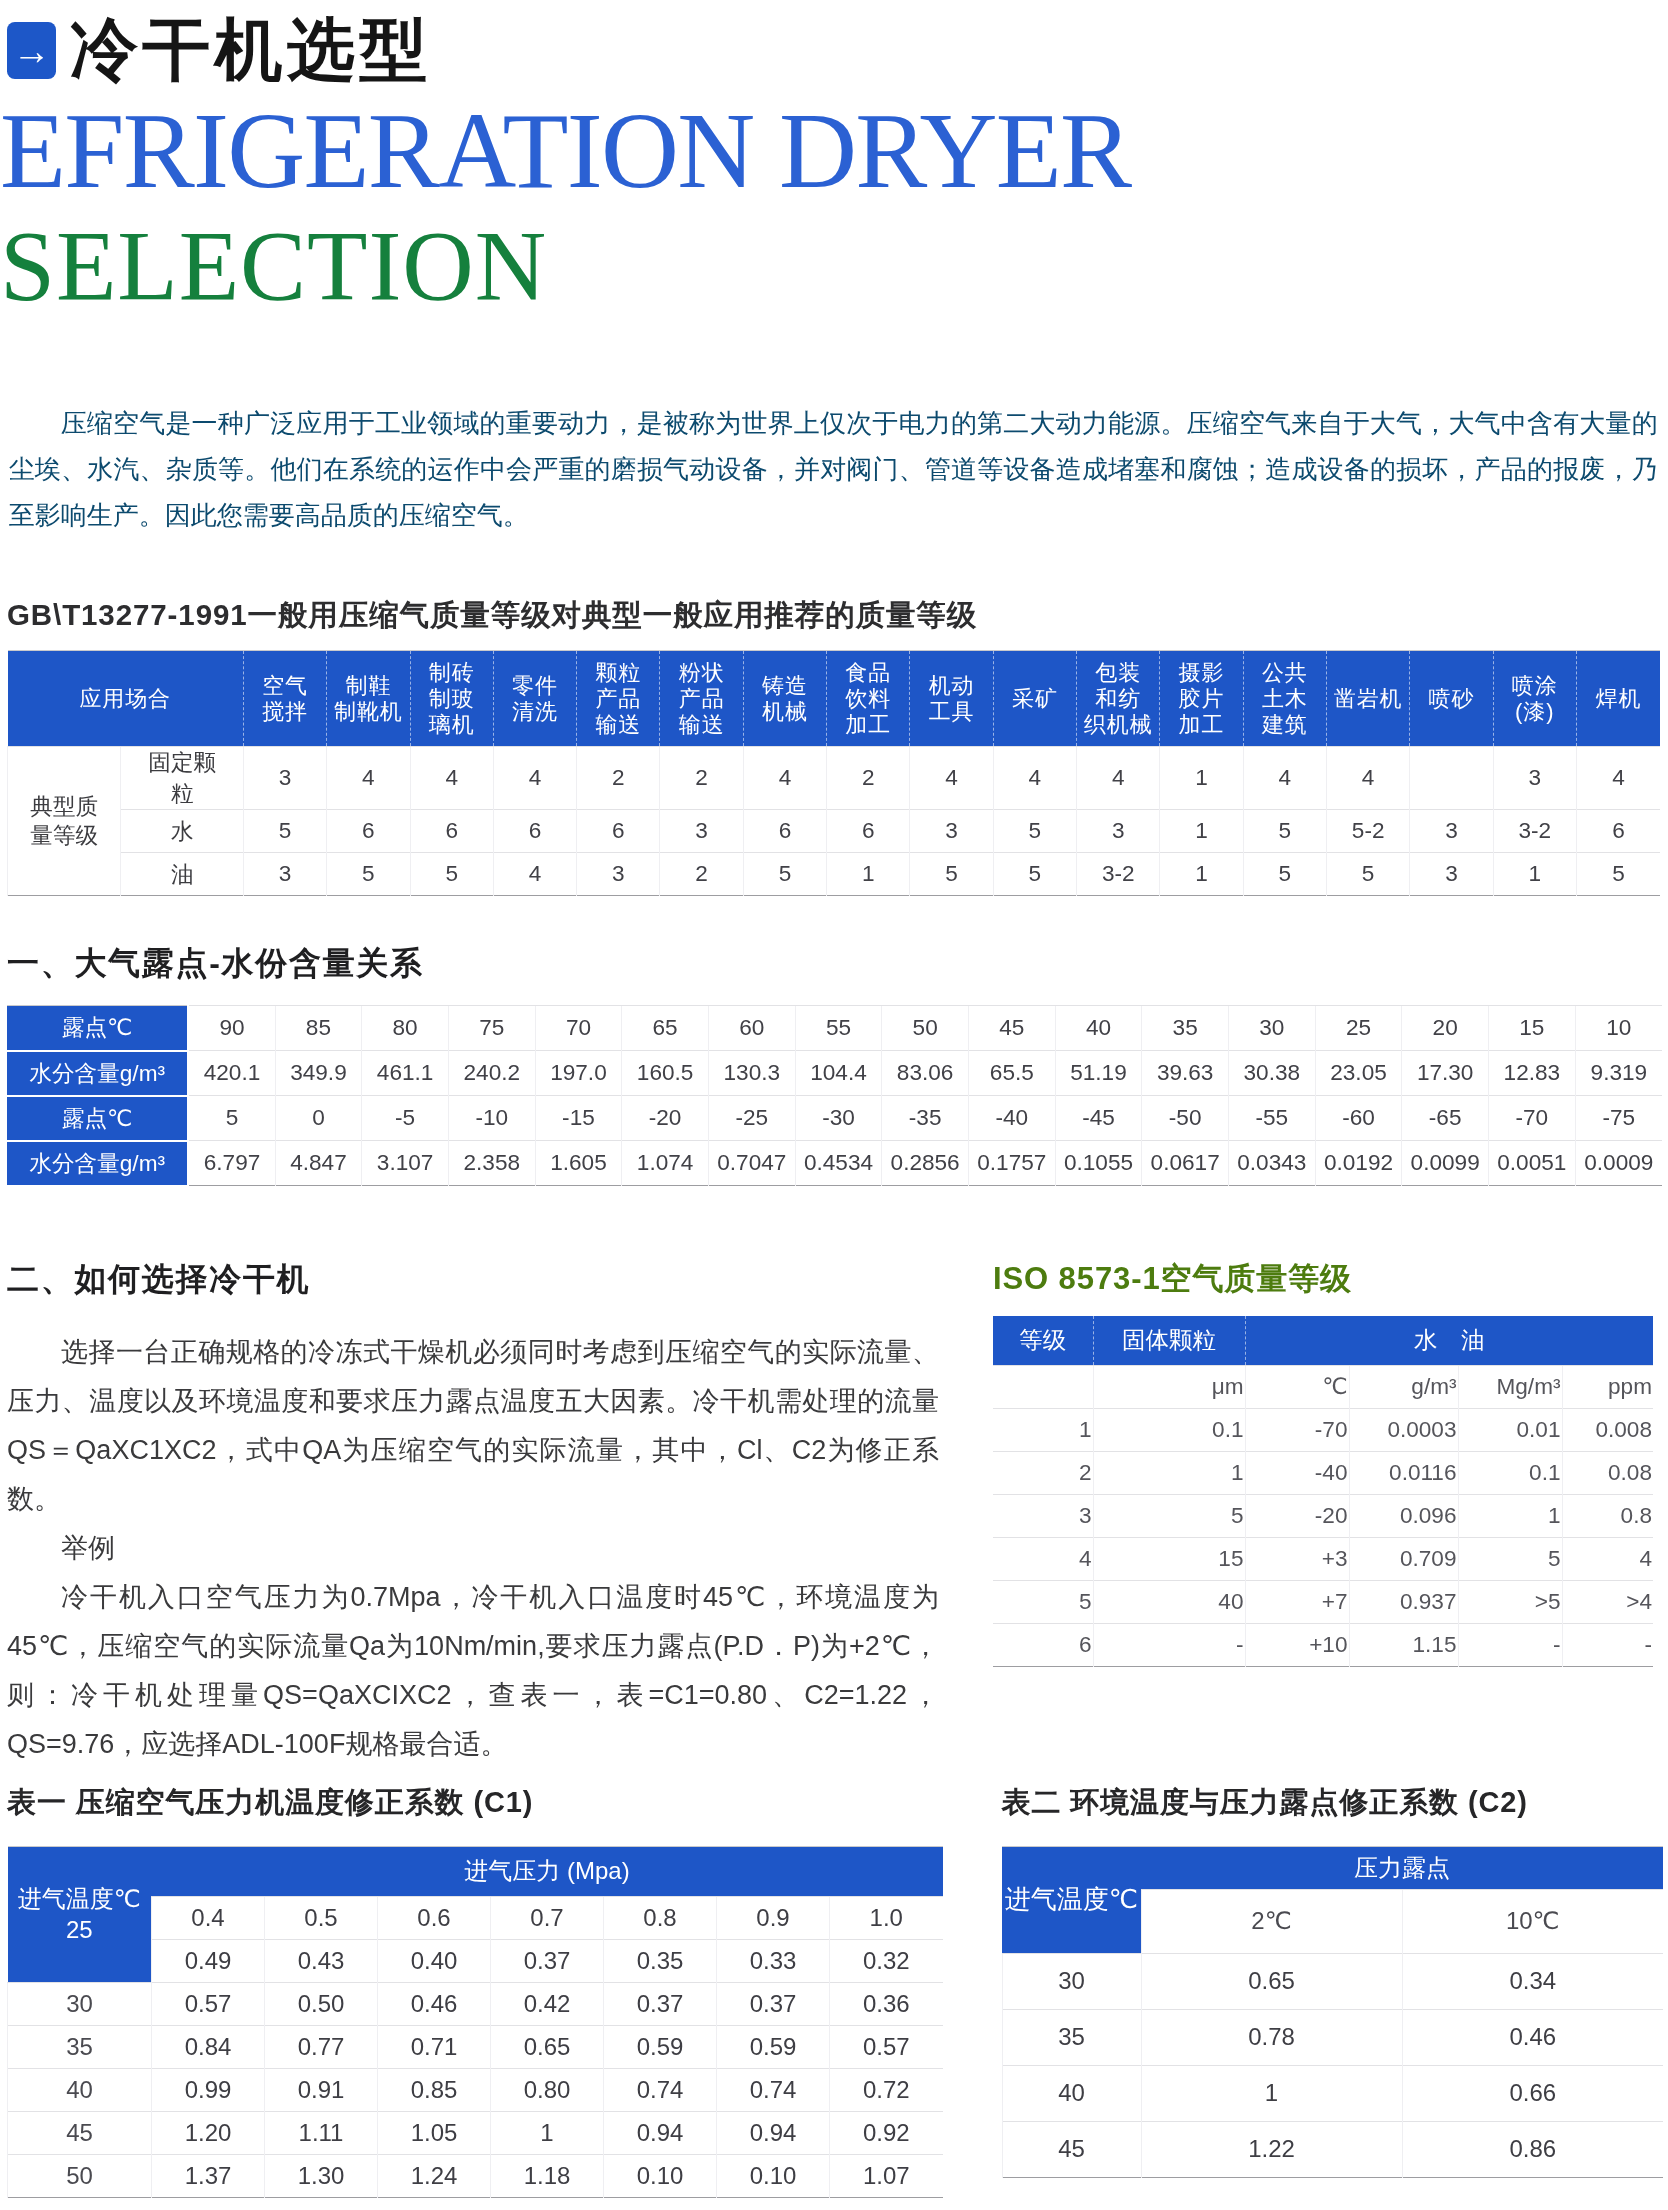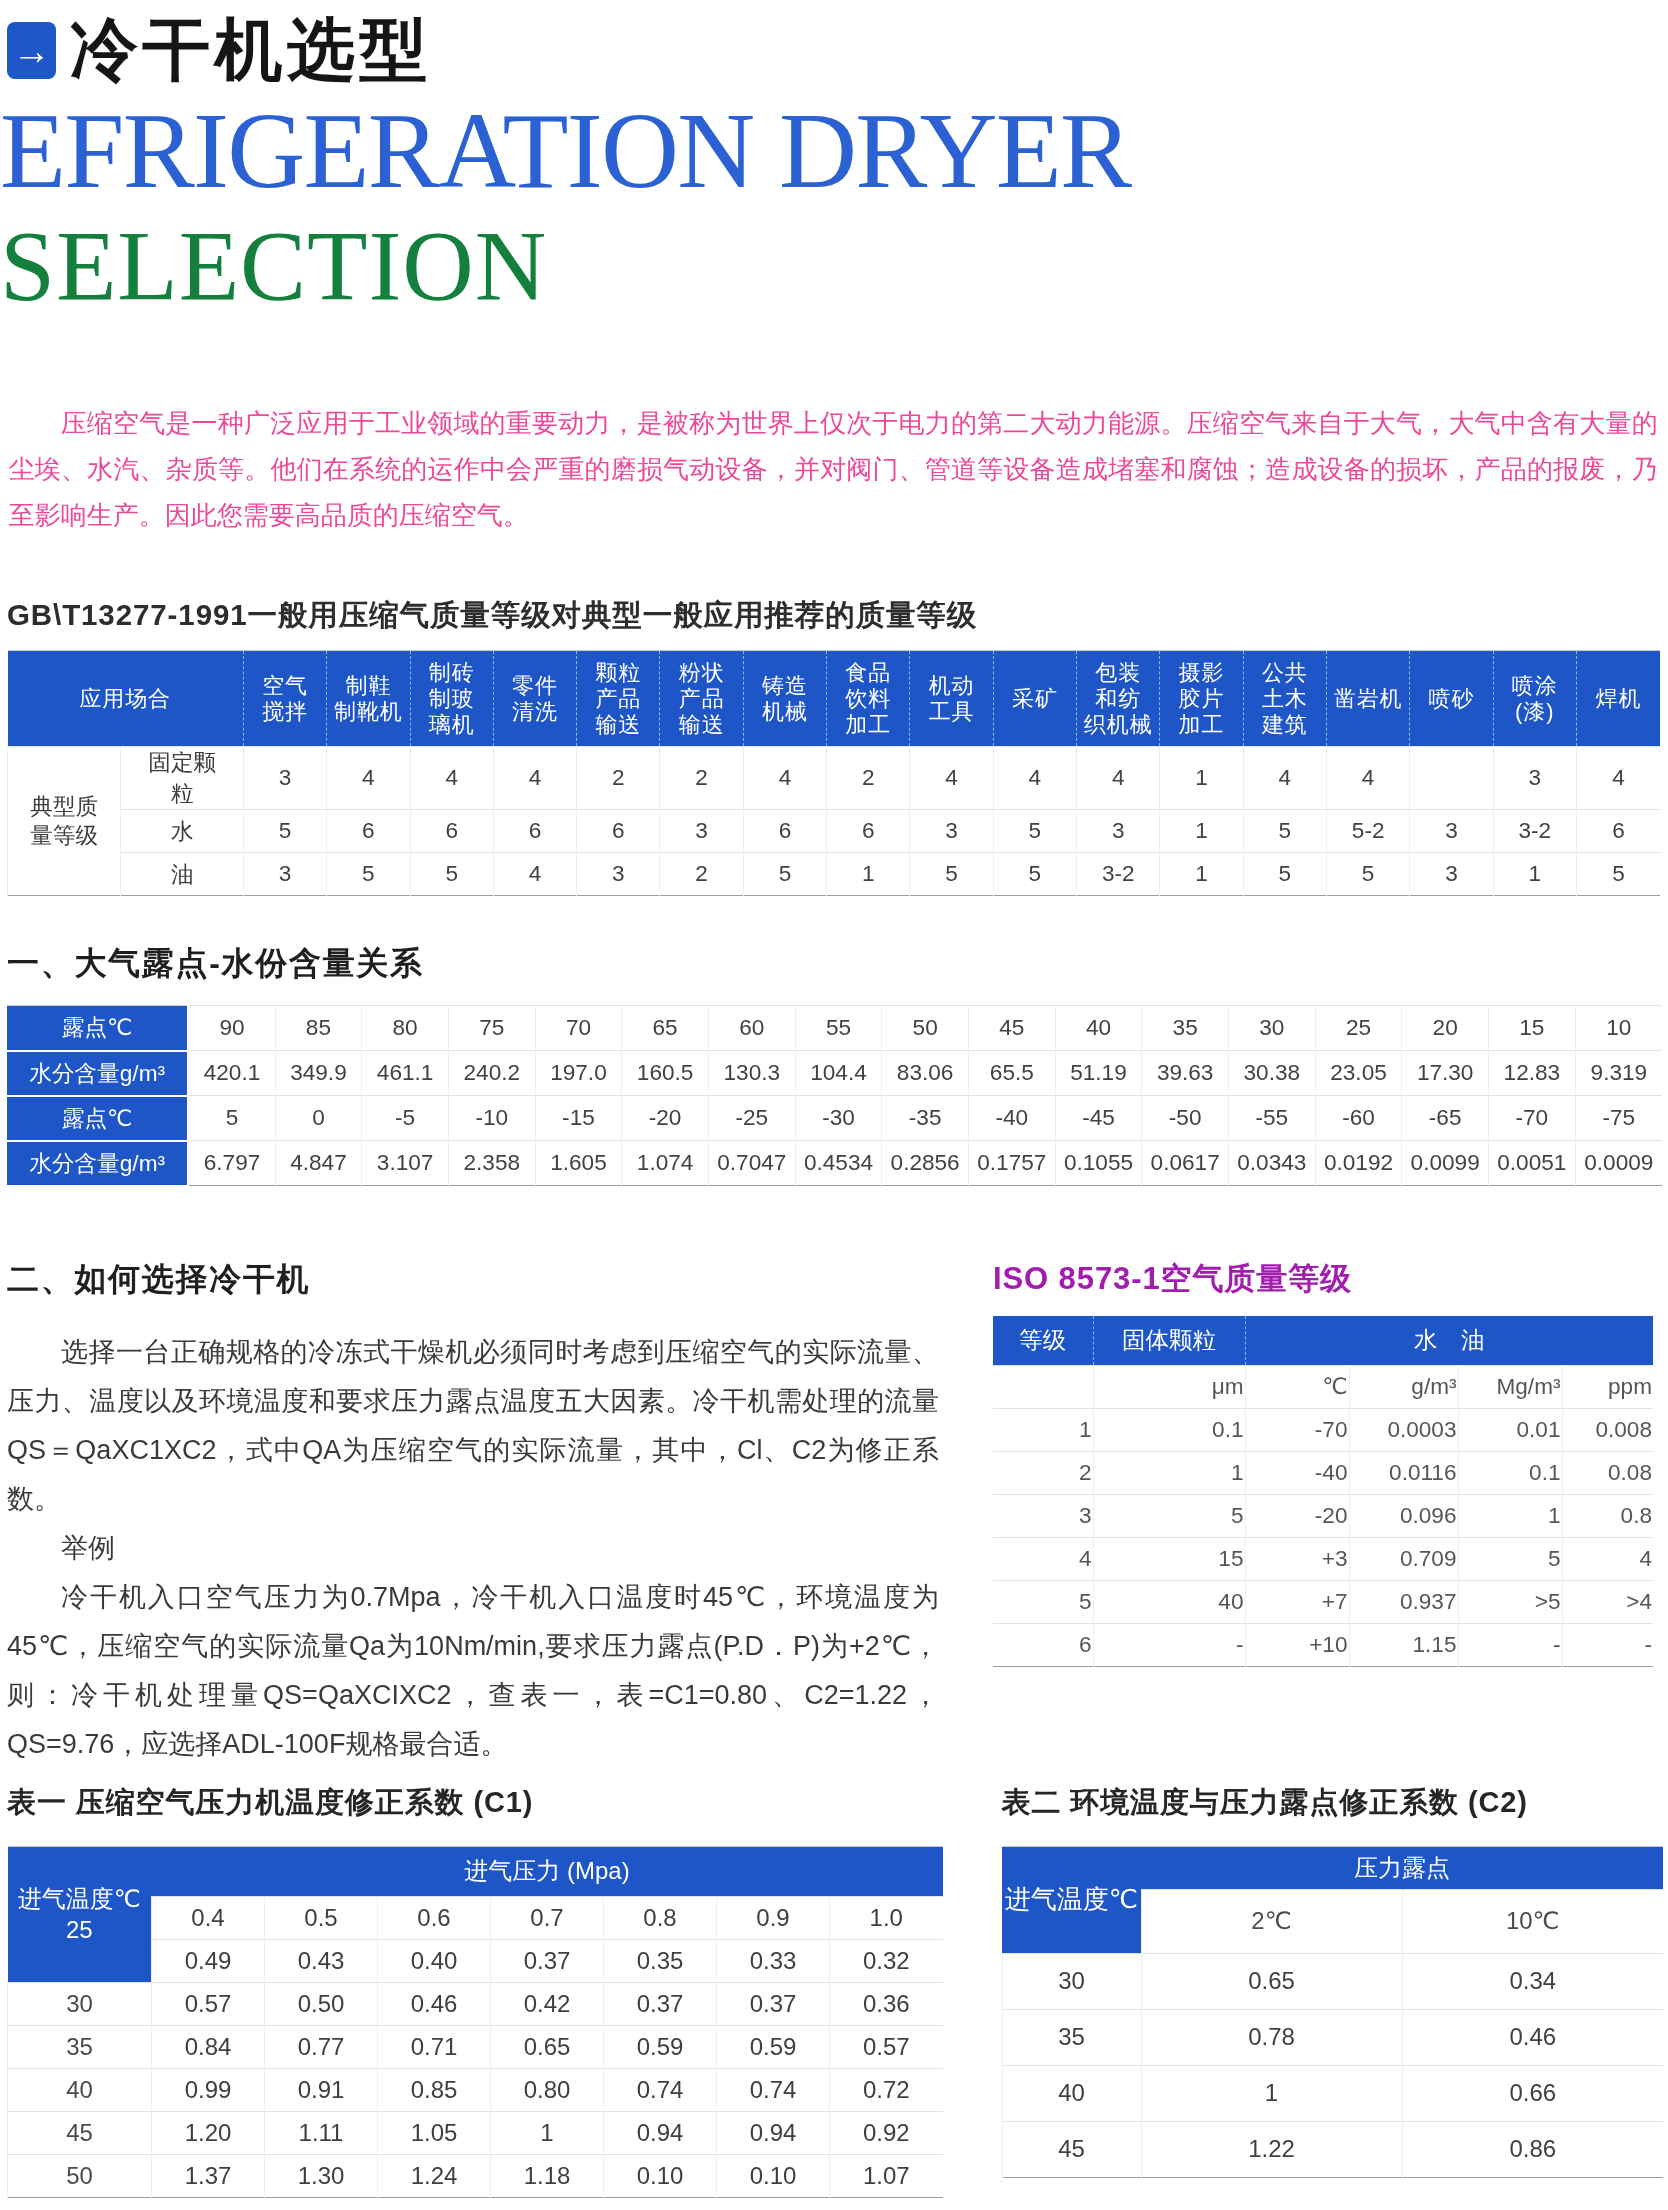--- a/index.html
+++ b/index.html
@@ -21,21 +21,21 @@
     font-size:108px;line-height:1.05;color:#2b61d3;letter-spacing:-1.7px;white-space:nowrap;
   }
   .subtitle-en{
     position:absolute;top:214px;left:0;width:1669px;
     font-family:"Liberation Serif","DejaVu Serif",serif;
     font-size:99px;line-height:1.05;color:#15803d;letter-spacing:0.9px;white-space:nowrap;
   }
   
   .intro{
     position:absolute;top:400px;left:8.7px;width:1649px;
-    font-size:26px;line-height:46px;color:#ec4899;text-align:justify;text-indent:2em;
+    font-size:26px;line-height:46px;color:#0c4a6e;text-align:justify;text-indent:2em;
   }
   
   table{border-collapse:collapse;table-layout:fixed;}
   th,td{box-sizing:border-box;font-weight:normal;}
   .blue{background:#1e56c7;color:#ffffff;}
   
   .gb-block{position:absolute;top:596px;left:7px;width:1655px;}
   .gb-title{font-size:29.5px;font-weight:600;color:#2d2d2f;letter-spacing:0.9px;}
   .gb-table{width:1653px;margin-top:14px;border-top:1.7px solid #c9c9cc;border-bottom:1.7px solid #9d9da1;}
   .gb-table thead th{
@@ -60,21 +60,21 @@
   .dew-table td{
     height:45px;font-size:22.6px;color:#414147;text-align:center;
     border-top:0.9px solid #e2e2e5;border-left:0.9px solid #efeff2;
   }
   
   .mid-cols{position:absolute;top:1258px;left:7px;width:1655px;display:flex;gap:54px;}
   .mid-left{width:932px;flex:0 0 932px;}
   .mid-left p{margin:0;font-size:27px;line-height:49px;color:#3a3a3c;text-align:justify;text-indent:2em;}
   .mid-left p.first{margin-top:26px;}
   .mid-right{flex:1;}
-  .iso-title{font-size:31px;font-weight:600;color:#a21caf;letter-spacing:0.9px;}
+  .iso-title{font-size:31px;font-weight:600;color:#4d7c0f;letter-spacing:0.9px;}
   .iso-table{width:660px;margin-top:16px;border-bottom:1.7px solid #9d9da1;}
   .iso-table thead th{height:49px;font-size:23.5px;font-weight:500;text-align:center;}
   .iso-table thead th + th{border-left:0.9px dashed rgba(255,255,255,.55);}
   .iso-table td{
     height:43px;font-size:22.6px;color:#55555b;text-align:right;
     border-top:0.9px solid #e2e2e5;border-left:0.9px solid #efeff2;
   }
   .iso-table tr td:first-child{border-left:none;}
   
   .bottom-cols{position:absolute;top:1783px;left:7px;width:1655px;display:flex;gap:59px;}

